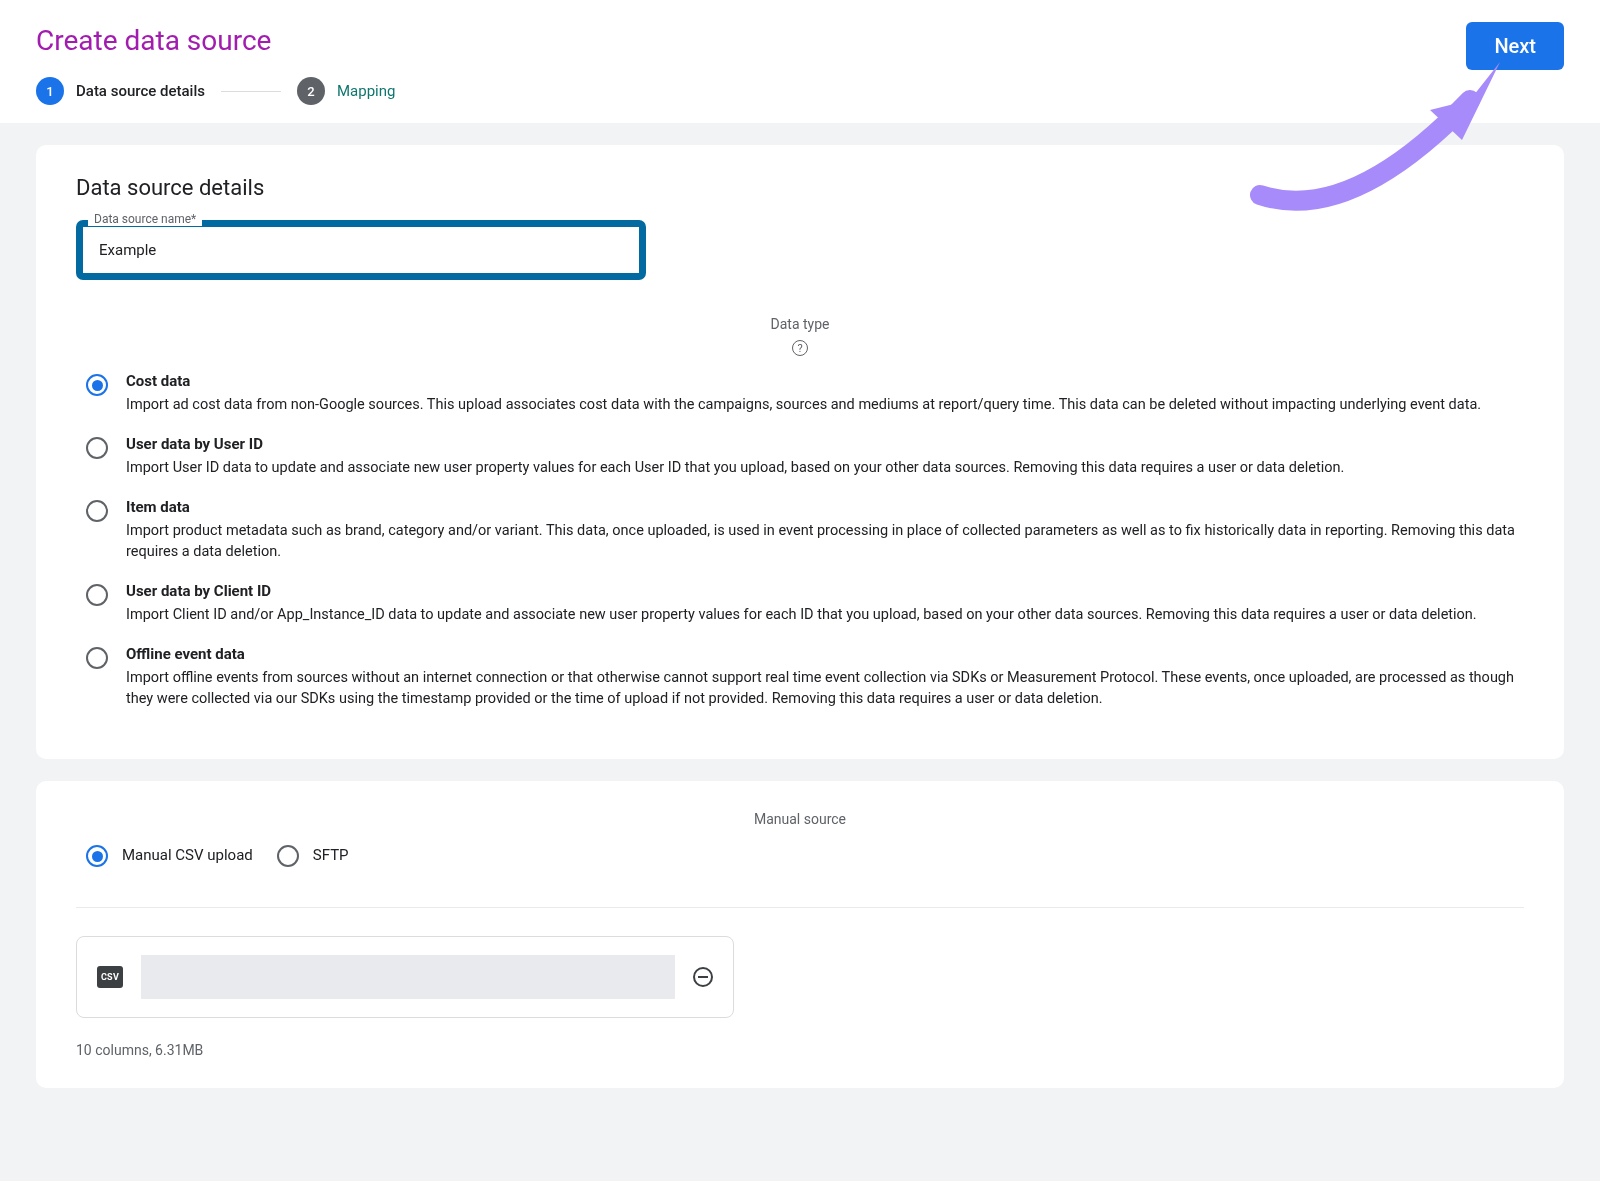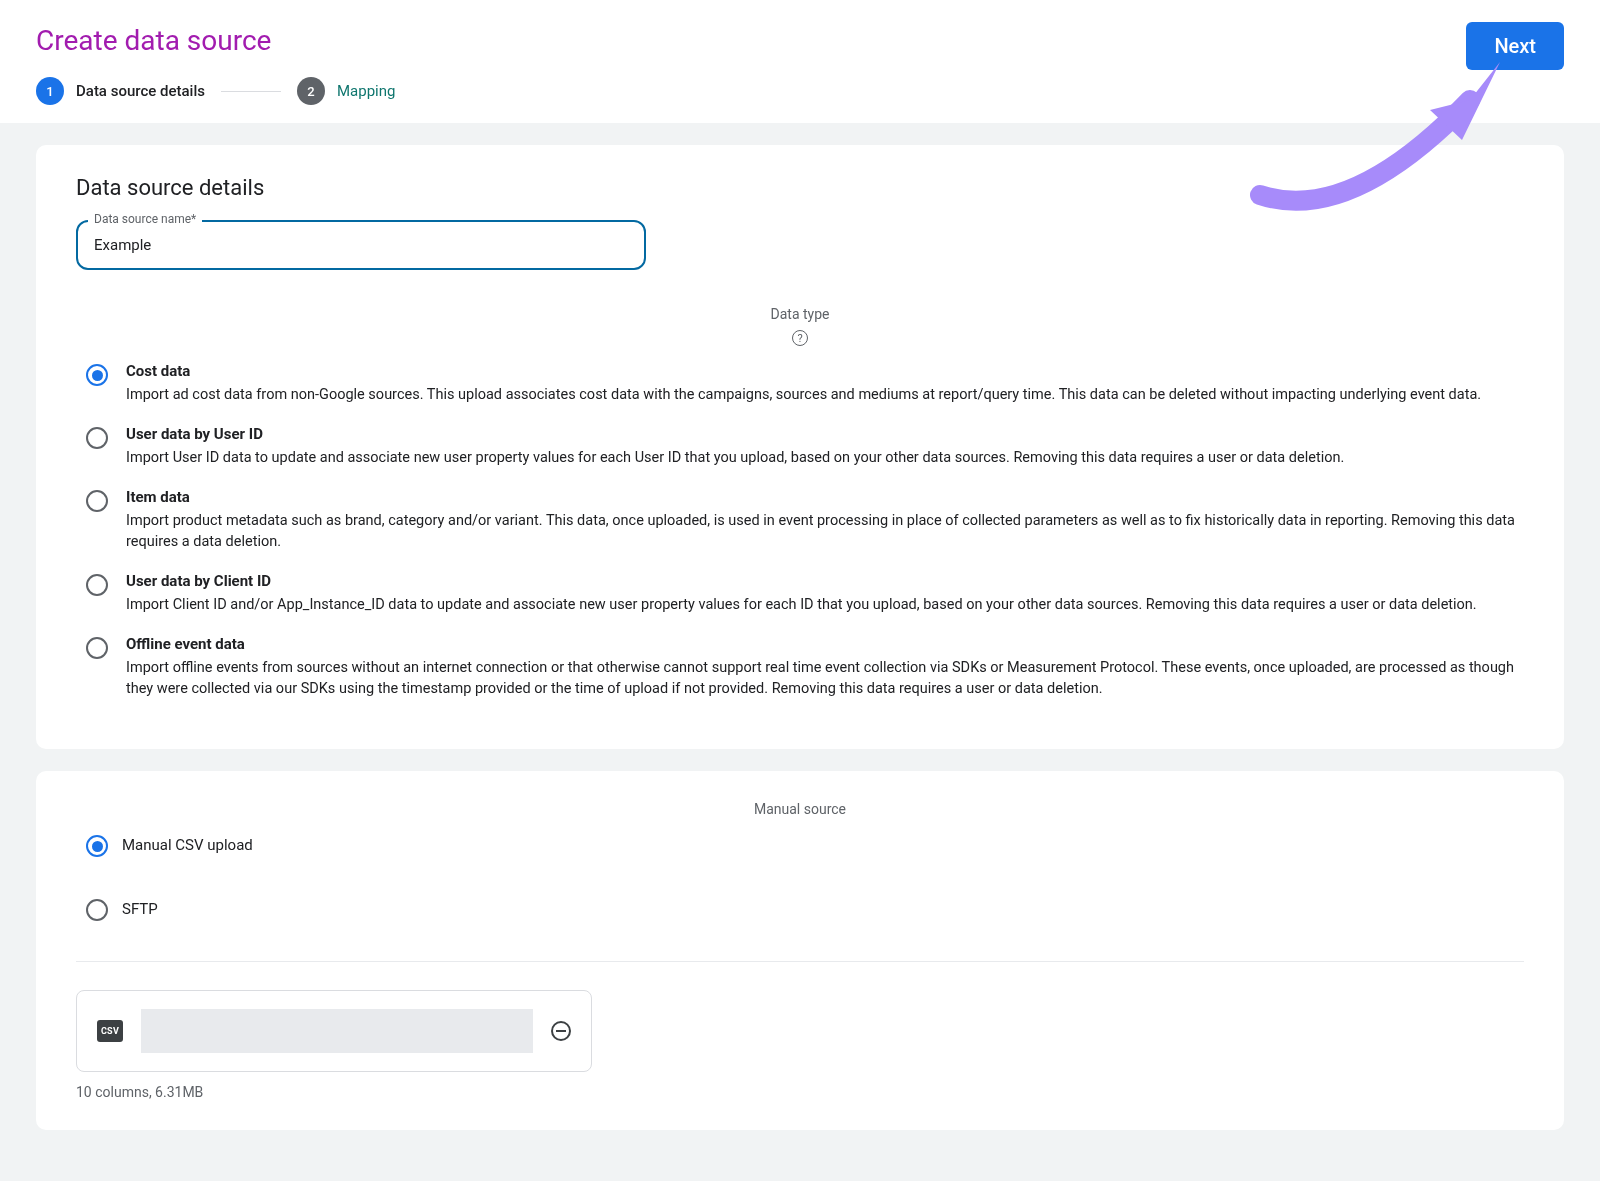--- a/index.html
+++ b/index.html
@@ -91,22 +91,22 @@
   position: absolute;
   top: -8px;
   left: 12px;
   background: #fff;
   padding: 0 6px;
   font-size: 12px;
   color: #5f6368;
 }
 .text-field-input {
   width: 100%;
-  border: 2px solid #0369a1;
-  border-radius: 12px;
+  border: 7px solid #0369a1;
+  border-radius: 7px;
   padding: 14px 16px;
   font-size: 15px;
   font-family: inherit;
   color: #202124;
 }
 .section-label {
   color: #5f6368;
   font-size: 14px;
   display: flex;
   align-items: center;
@@ -157,39 +157,38 @@
   font-size: 15px;
   margin-bottom: 4px;
 }
 .radio-desc {
   font-size: 14.5px;
   color: #202124;
   line-height: 1.45;
 }
 .inline-radio-group {
   display: flex;
-  gap: 40px;
+  gap: 24px;
   margin-left: 10px;
   margin-bottom: 40px;
-  flex-direction: column;
 }
 .inline-radio {
   display: flex;
   align-items: center;
   gap: 14px;
   cursor: pointer;
 }
 .inline-radio-label { font-size: 15px; }
 .divider {
   border: none;
   border-top: 1px solid #e8eaed;
   margin-bottom: 28px;
 }
 .file-chip {
-  width: 516px;
+  width: 658px;
   border: 1px solid #dadce0;
   border-radius: 8px;
   padding: 18px 20px;
   display: flex;
   align-items: center;
   gap: 18px;
 }
 .csv-icon {
   width: 26px;
   height: 22px;
@@ -220,21 +219,21 @@
 }
 .remove-icon::before {
   content: "";
   width: 10px;
   height: 2px;
   background: #3c4043;
 }
 .file-meta {
   color: #5f6368;
   font-size: 14px;
-  margin-top: 12px;
+  margin-top: 24px;
 }
 .arrow-overlay {
   position: absolute;
   top: 40px;
   right: 50px;
   pointer-events: none;
 }
 </style>
 </head>
 <body>

